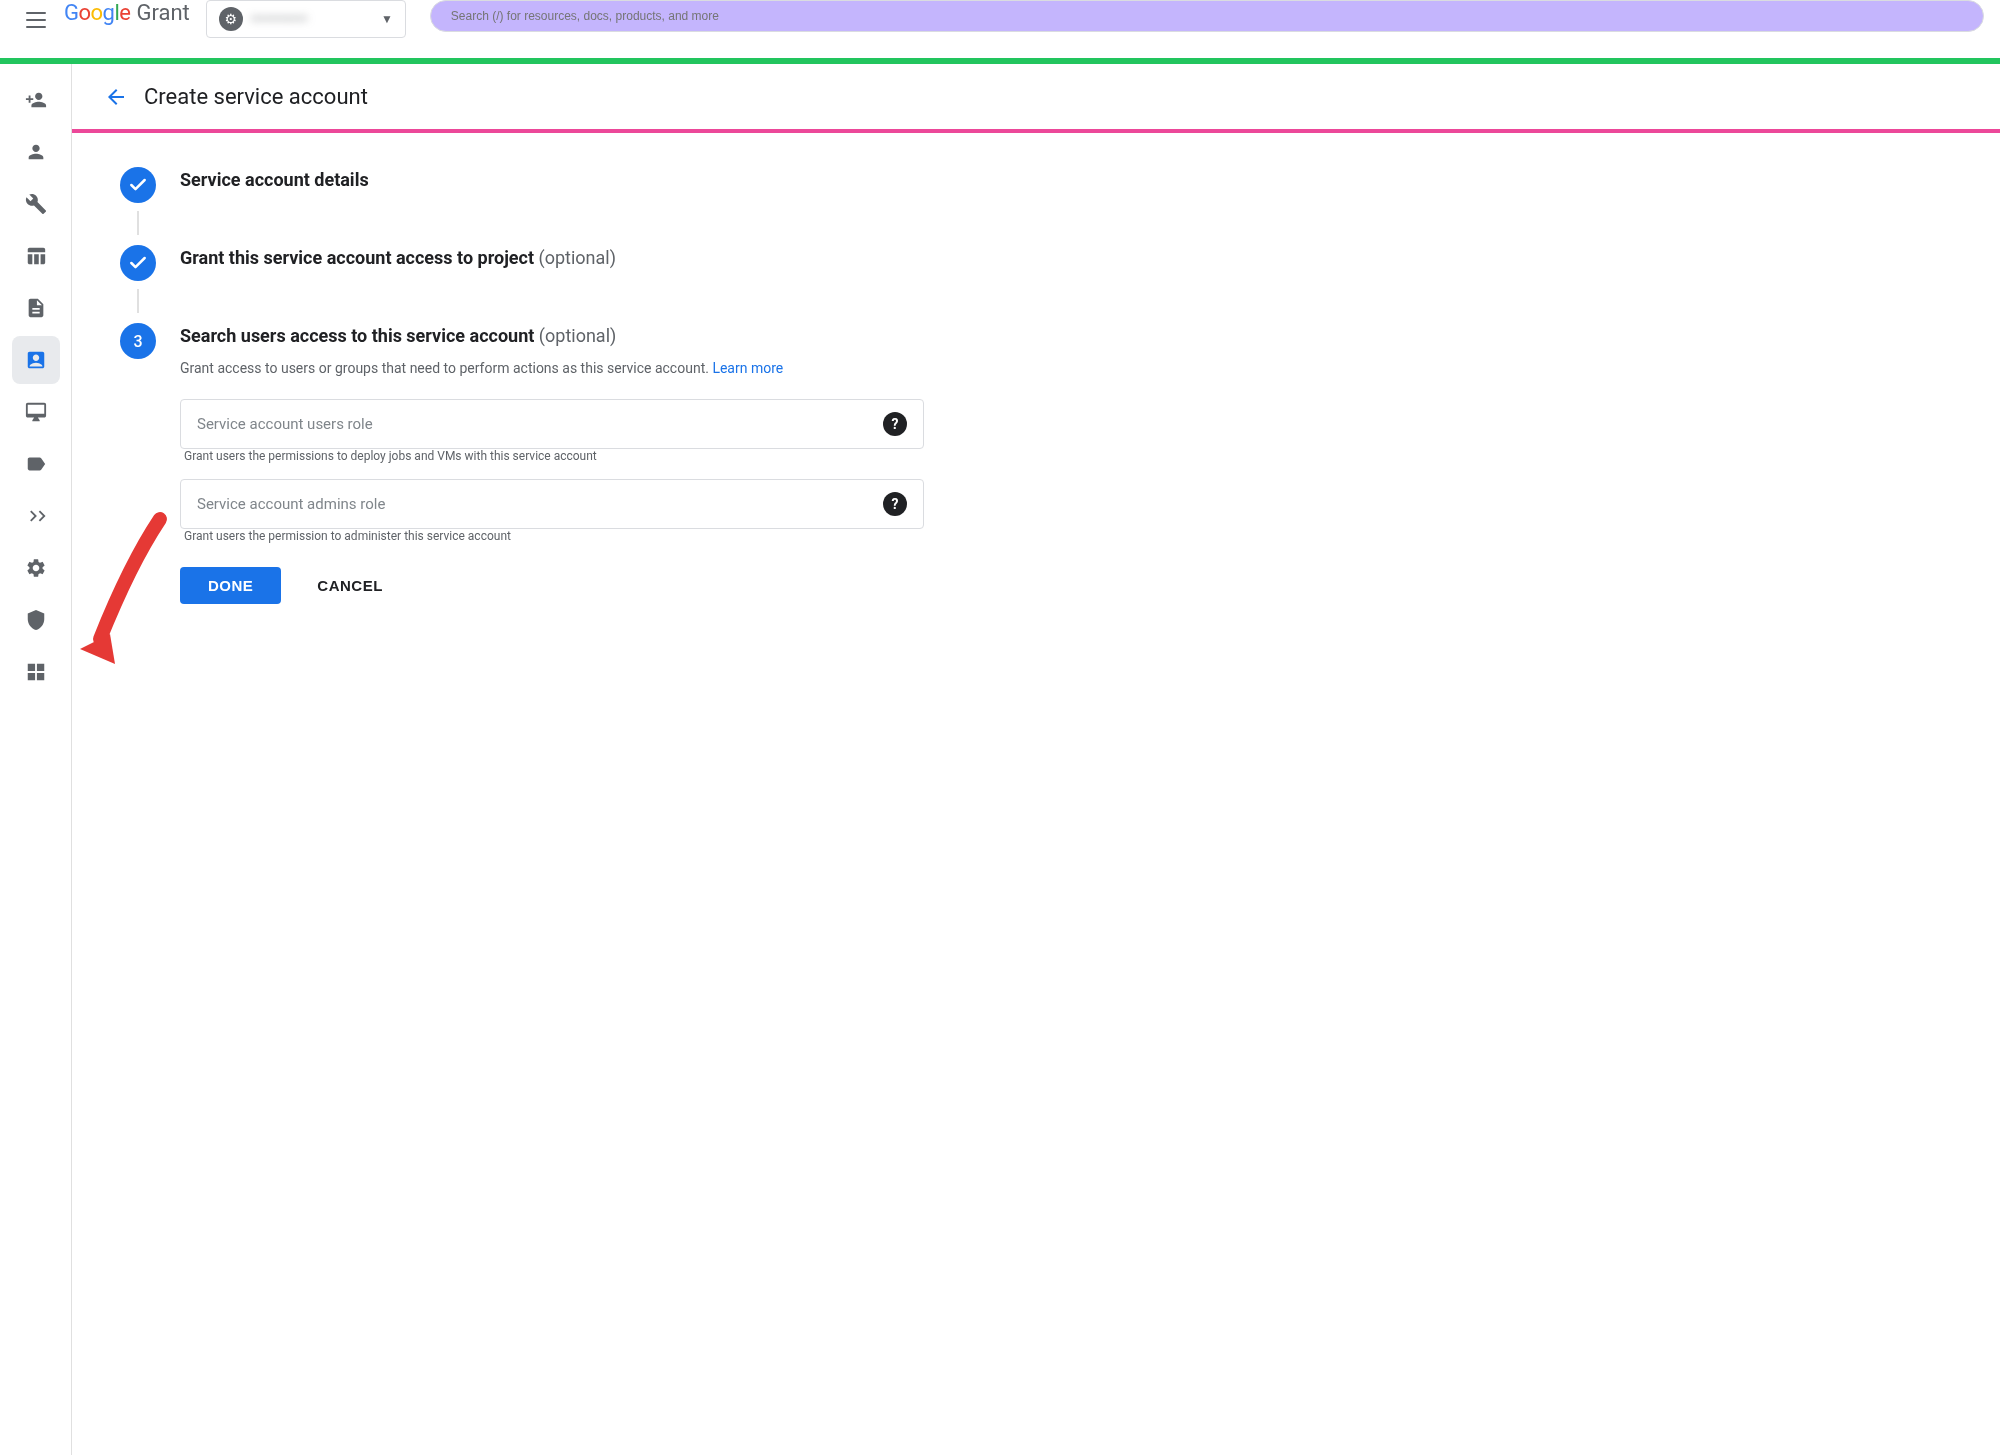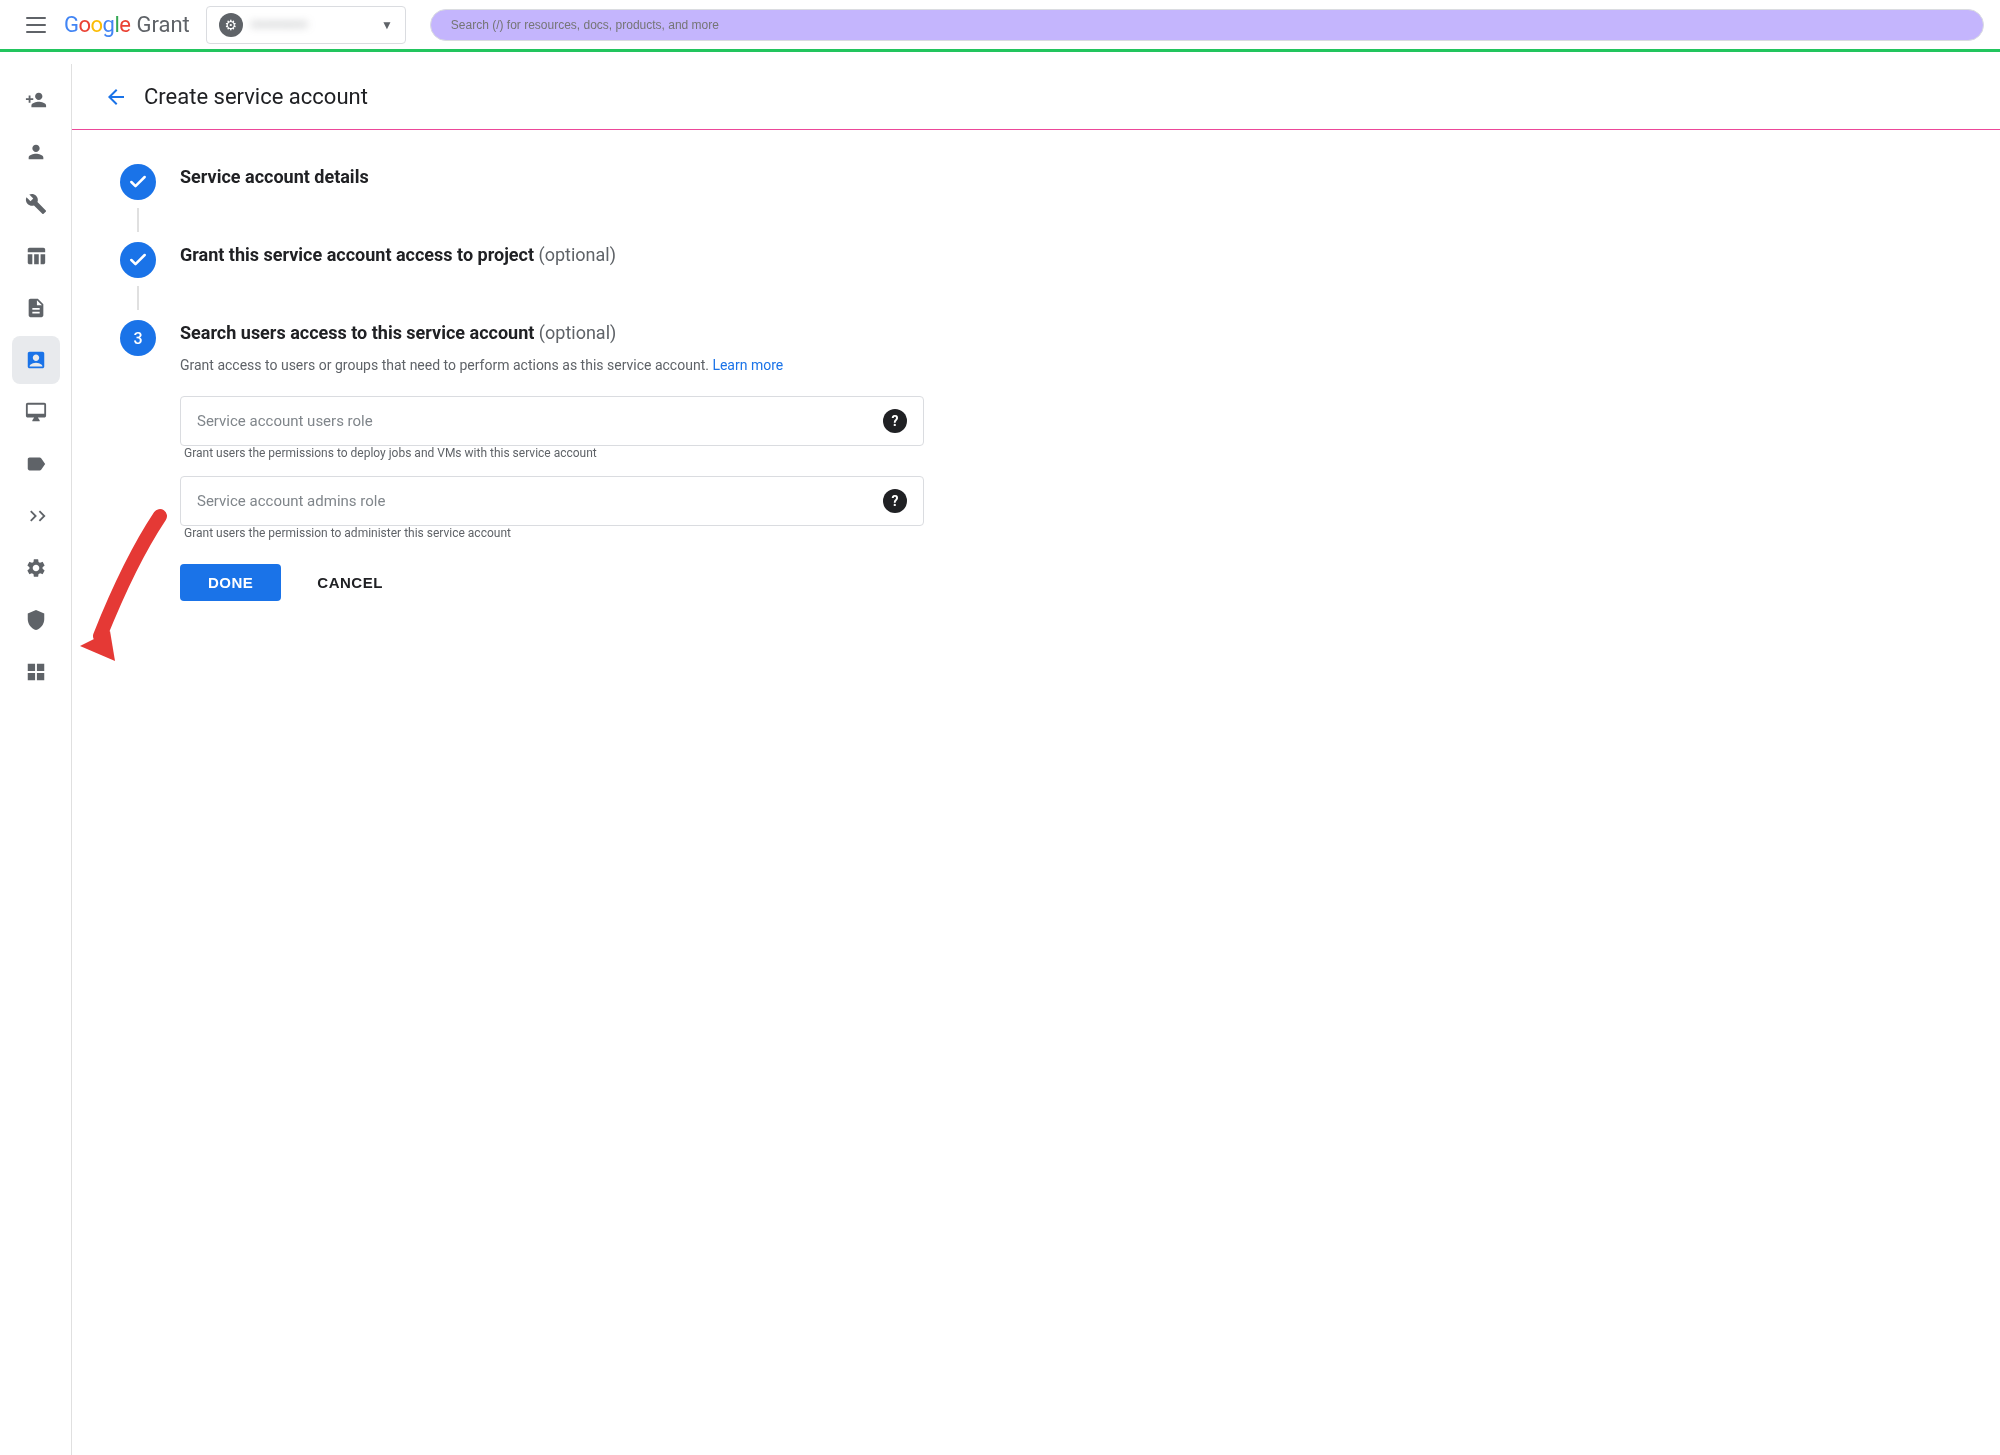--- a/index.html
+++ b/index.html
@@ -1,24 +1,24 @@
 <!DOCTYPE html>
 <html><head>
   <meta charset="utf-8">
   <style>
     * { box-sizing: border-box; margin: 0; padding: 0; }
     body { font-family: 'Google Sans', Roboto, Arial, sans-serif; background: #fff; color: #202124; }
 
     
     .top-nav {
       display: flex;
-      align-items: center;
-      height: 52px;
+      align-items: flex-start;
+      height: 64px;
       padding: 0 16px;
-      border-bottom: 3px solid #22c55e;
+      border-bottom: 6px solid #22c55e;
       background: #fff;
       position: fixed;
       top: 0; left: 0; right: 0;
       z-index: 100;
     }
     .nav-hamburger {
       width: 40px; height: 40px;
       display: flex; flex-direction: column; justify-content: center; align-items: center; gap: 5px;
       cursor: pointer; margin-right: 8px;
     }
@@ -86,21 +86,21 @@
       margin-top: 64px;
       margin-left: 72px;
       padding: 0;
       min-height: calc(100vh - 64px);
     }
 
     
     .page-header {
       display: flex; align-items: center;
       padding: 20px 32px;
-      border-bottom: 1px solid #ec4899;
+      border-bottom: 4px solid #ec4899;
       gap: 16px;
     }
     .back-arrow {
       color: #1a73e8; font-size: 20px;
       cursor: pointer; text-decoration: none;
       display: flex; align-items: center;
     }
     .page-title { font-size: 22px; font-weight: 400; color: #202124; }
 
     

